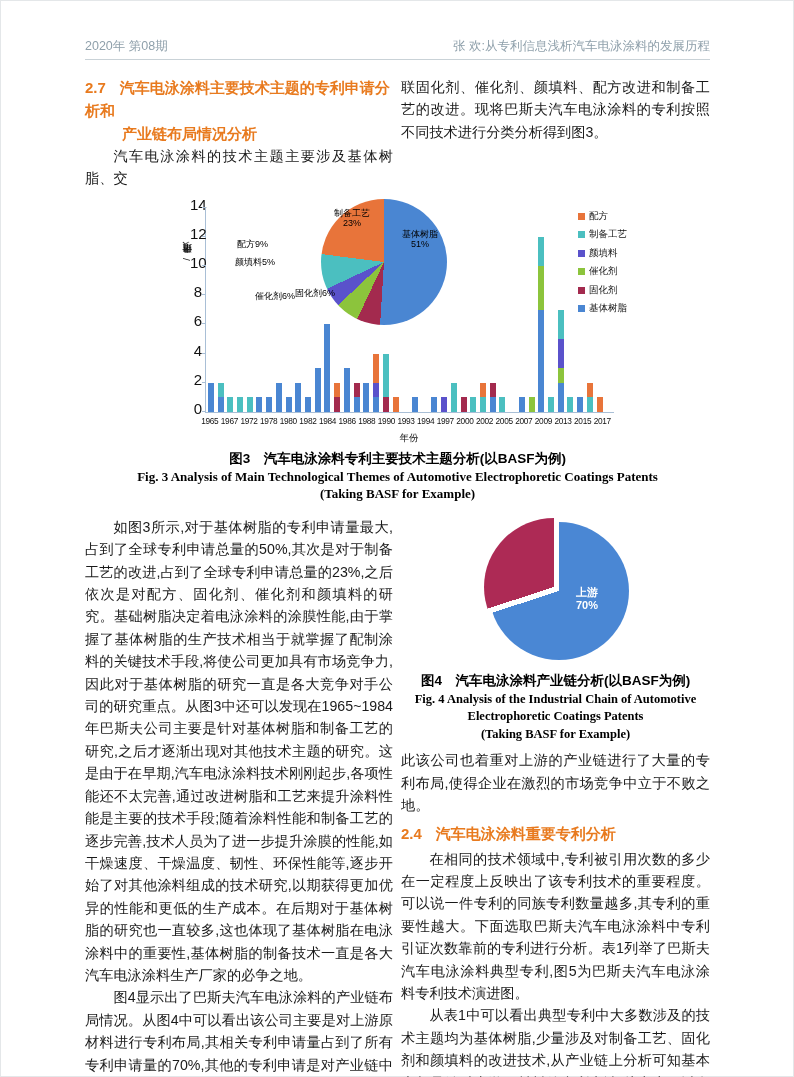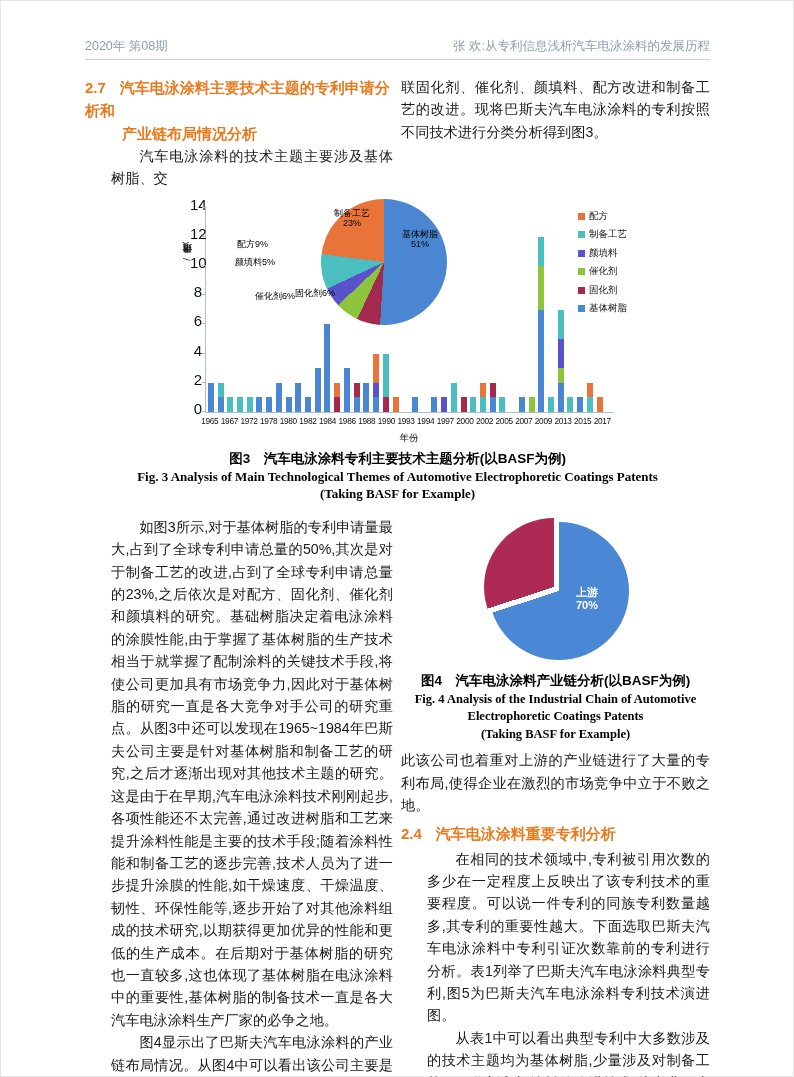--- a/index.html
+++ b/index.html
@@ -14,21 +14,21 @@
        color:#8fa0ab;font-size:12.5px;}
 
   
   .cols{display:flex;gap:8px;margin-top:16px;}
   .col-l{width:308px;}
   .col-r{width:309px;}
   .h-orange{color:#e87a1e;font-weight:bold;font-size:15px;line-height:23px;}
   .h-num{margin-right:14px;}
   .h-cont{padding-left:37px;}
   p.body{font-size:14.2px;line-height:22.4px;text-align:justify;margin:0;}
-  p.ind{text-indent:2em;margin-left:26px;}
+  p.ind{text-indent:2em;}
   .mt4{margin-top:4px;}
 
   
   .fig3{position:relative;height:308px;margin-top:8px;}
   .plot{position:absolute;left:120px;top:10px;width:408px;height:204px;
         border-left:1px solid #a9bfd6;border-bottom:1px solid #a9bfd6;}
   .bars{position:absolute;left:0;right:0;bottom:0;top:0;display:flex;align-items:flex-end;}
   .bar-slot{flex:1;display:flex;flex-direction:column-reverse;align-items:center;height:100%;justify-content:flex-start;}
   .seg{width:6px;}
   .y-tick-label{position:absolute;left:-16px;width:12px;text-align:right;font-size:15px;color:#111;}

